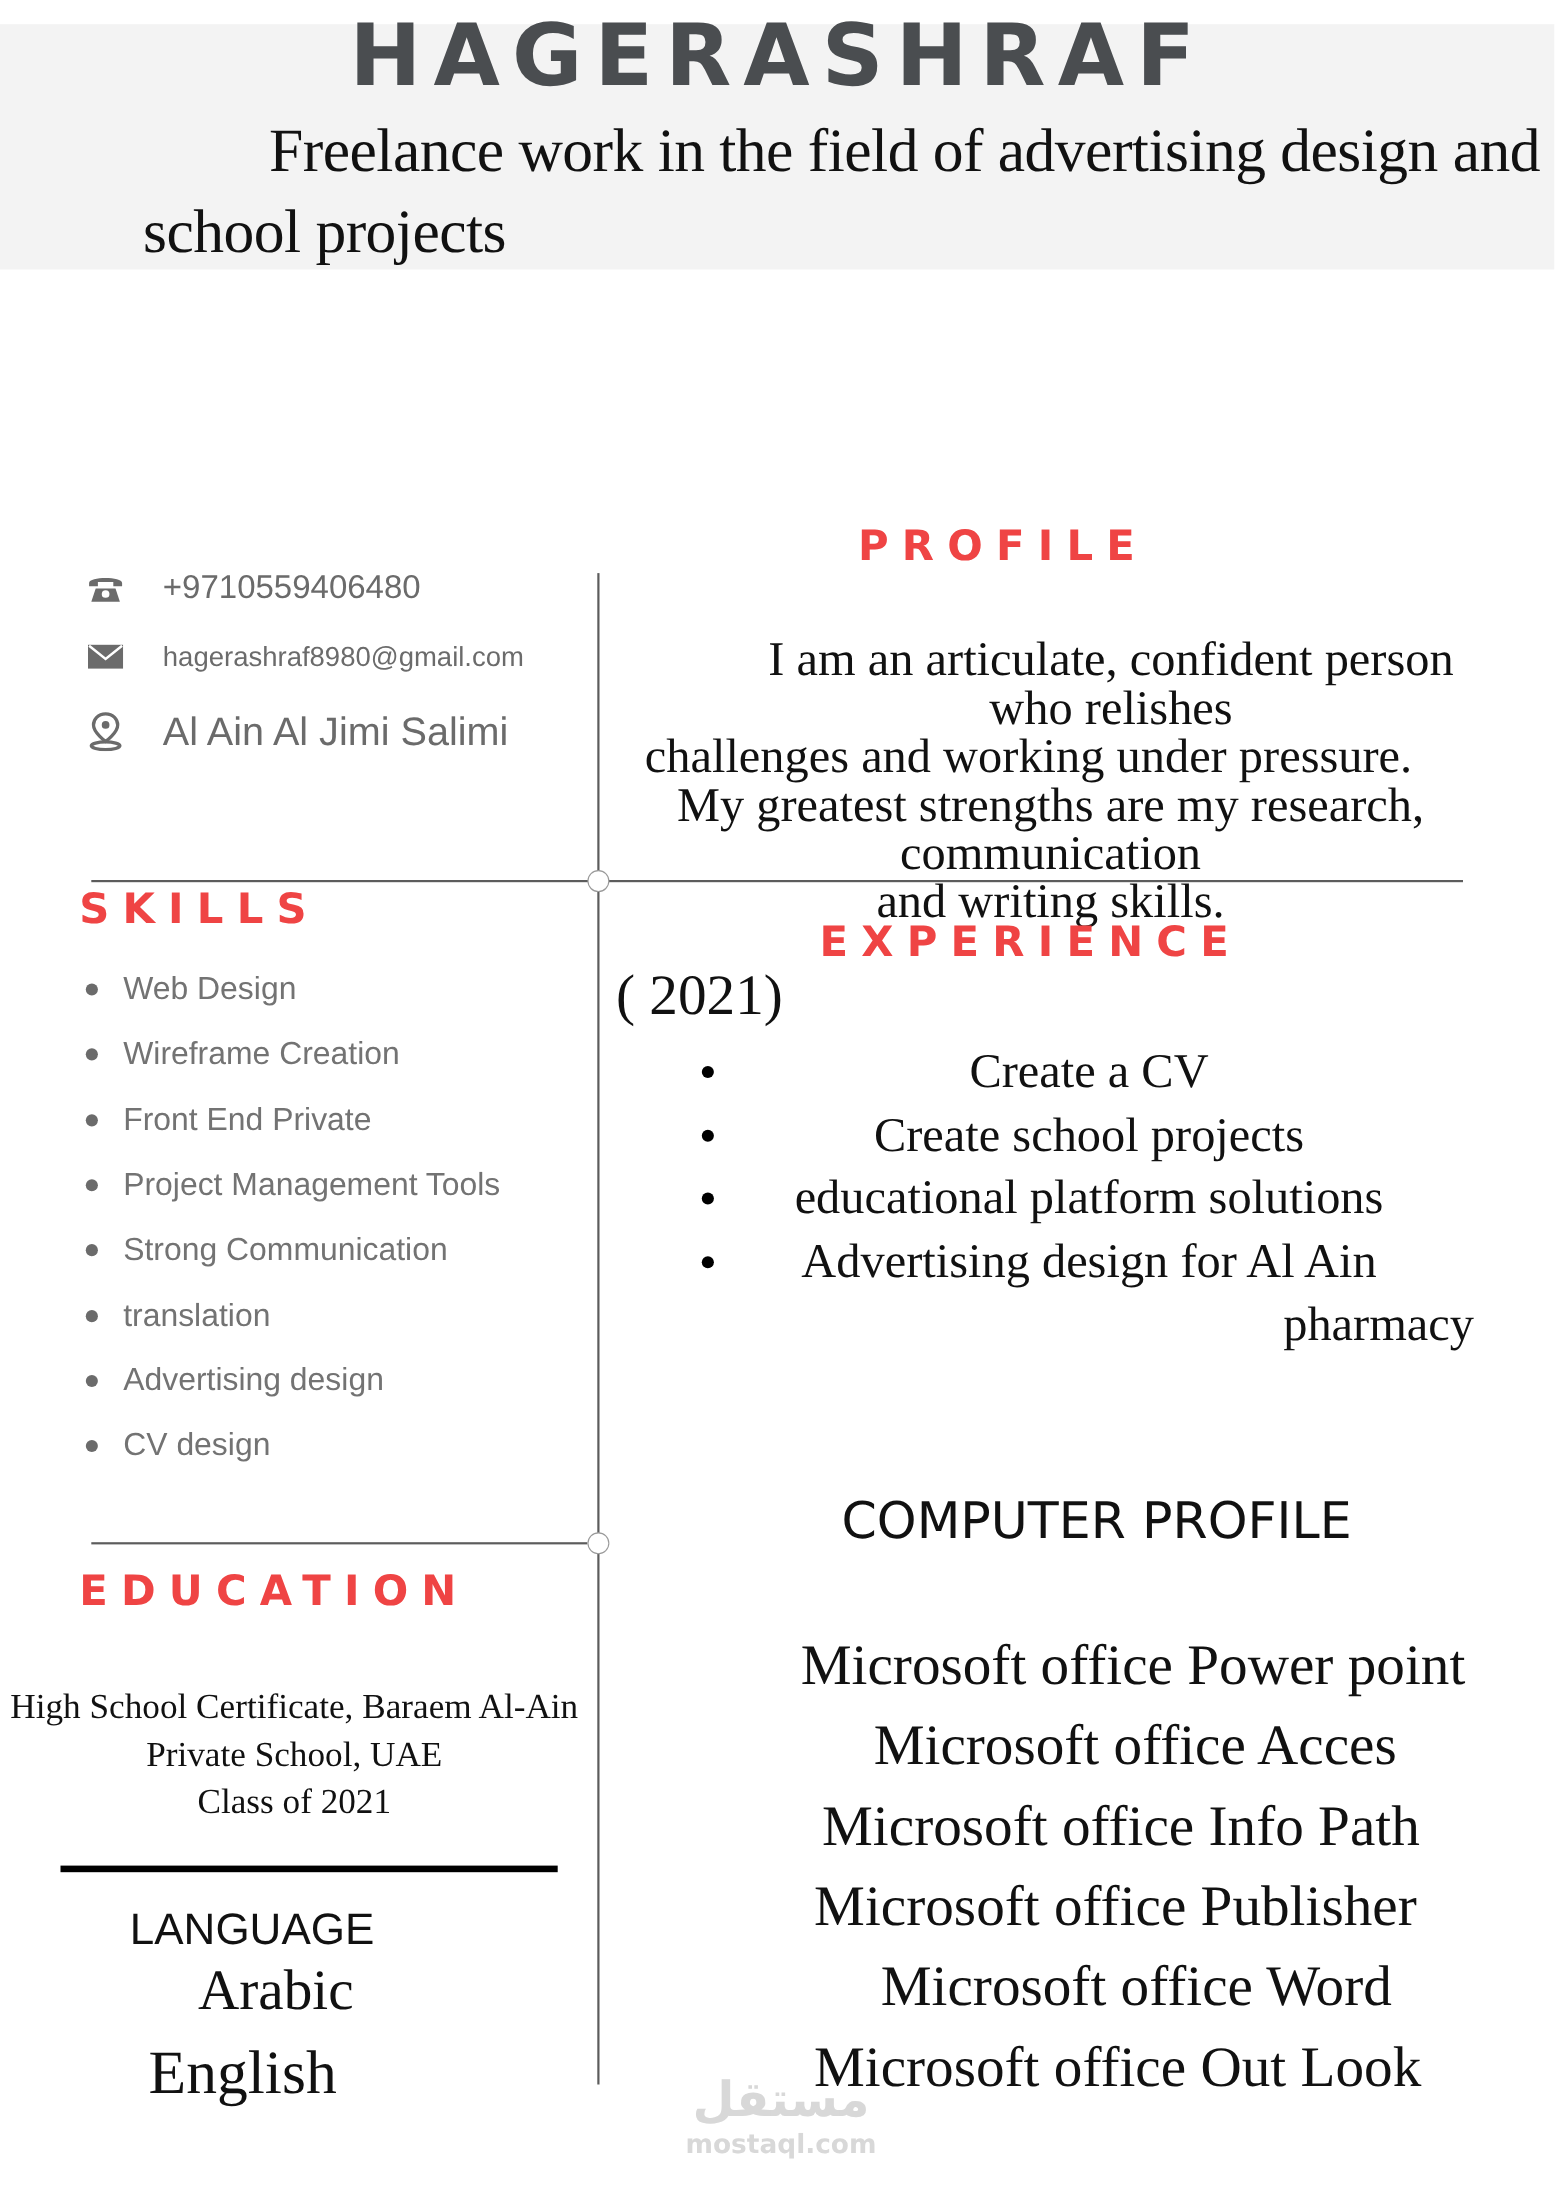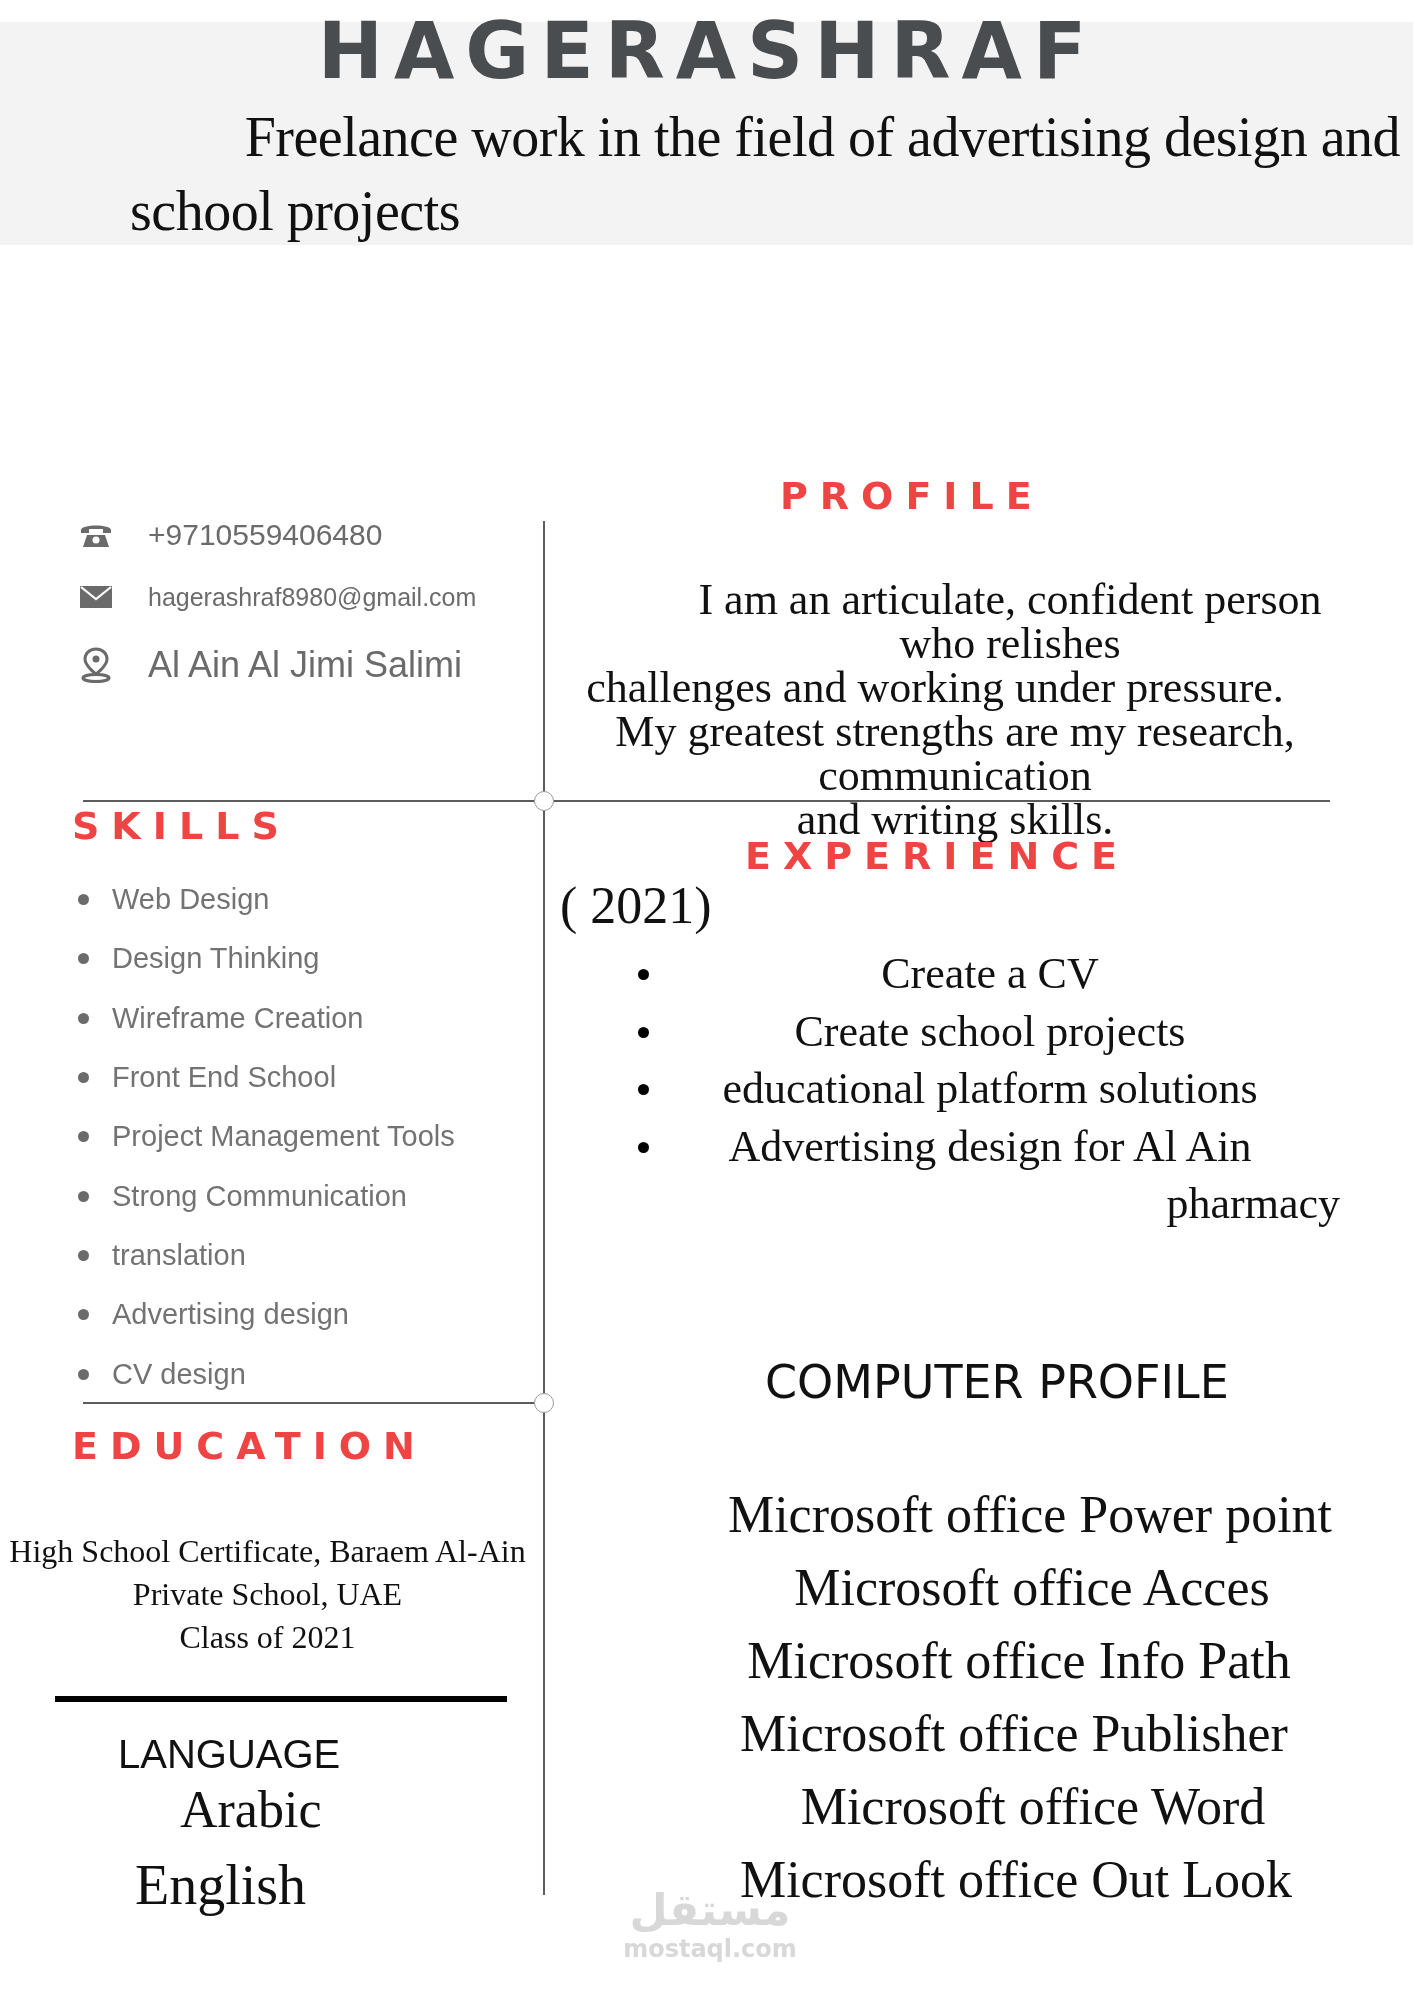--- a/index.html
+++ b/index.html
@@ -84,29 +84,25 @@
 </div>
 
 <div class="abs sec-head" style="left:72px; top:804px;">SKILLS</div>
 <ul class="abs skills-list">
   <li>
       <span class="dot"></span>
       <span>Web Design</span>
     </li>
   <li>
       <span class="dot"></span>
-      <span>Design Thinking</span>
-    </li>
-  <li>
-      <span class="dot"></span>
       <span>Wireframe Creation</span>
     </li>
   <li>
       <span class="dot"></span>
-      <span>Front End School</span>
+      <span>Front End Private</span>
     </li>
   <li>
       <span class="dot"></span>
       <span>Project Management Tools</span>
     </li>
   <li>
       <span class="dot"></span>
       <span>Strong Communication</span>
     </li>
   <li>

